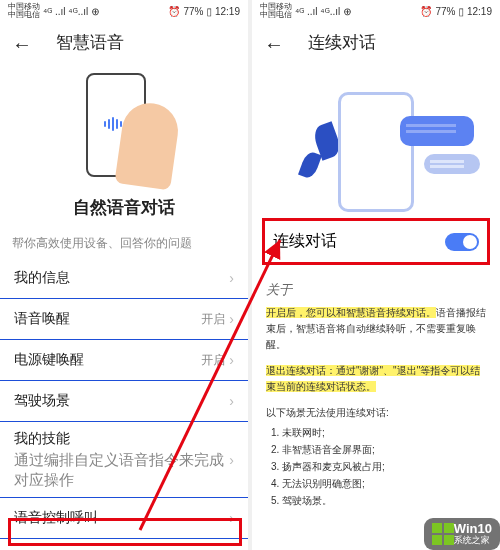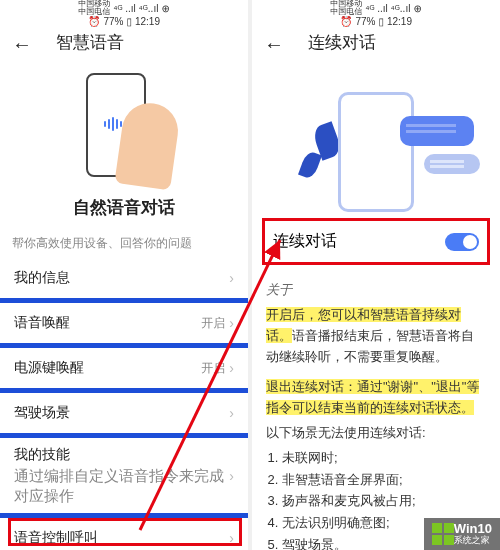--- a/index.html
+++ b/index.html
@@ -1,34 +1,34 @@
 <!DOCTYPE html>
 <html><head>
   <meta charset="utf-8">
   <style>
     * { margin:0; padding:0; box-sizing:border-box; font-family:-apple-system,"PingFang SC","Microsoft YaHei",sans-serif; }
     body { width:500px; height:550px; background:#f0f0f0; position:relative; overflow:hidden; }
     .panes { display:flex; gap:4px; }
     .pane { width:248px; height:550px; background:#fff; overflow:hidden; position:relative; }
-    .statusbar { display:flex; justify-content:space-between; align-items:center; height:22px; padding:0 8px; font-size:10px; color:#333;flex-direction:column; }
+    .statusbar { display:flex; justify-content:space-between; align-items:center; height:22px; padding:0 8px; font-size:10px; color:#333; }
     .sb-left, .sb-right { display:flex; align-items:center; gap:3px; }
     .sb-left span:first-child { font-size:8px; line-height:1; }
     .header { display:flex; align-items:center; height:40px; padding:0 8px; }
     .back { font-size:20px; color:#222; padding:0 4px; }
     .header-title { font-size:17px; font-weight:500; color:#222; margin-left:20px; }
     .illus { height:130px; display:flex; justify-content:center; align-items:center; }
     .phone-hand { position:relative; width:120px; height:120px; }
     .phone-body { position:absolute; left:22px; top:6px; width:60px; height:104px; background:#fff; border:2px solid #444; border-radius:8px; }
     .phone-wave { position:absolute; left:40px; top:50px; display:flex; gap:2px; align-items:center; }
     .phone-wave i { width:2px; background:#4a7cf6; display:block; border-radius:1px; }
     .phone-wave i:nth-child(1){height:6px}.phone-wave i:nth-child(2){height:10px}.phone-wave i:nth-child(3){height:14px}.phone-wave i:nth-child(4){height:10px}.phone-wave i:nth-child(5){height:6px}
     .hand { position:absolute; right:8px; bottom:0; width:56px; height:84px; background:#f5c9a4; border-radius:28px 28px 8px 8px; transform:rotate(8deg); }
     .feature-title { text-align:center; font-size:17px; font-weight:600; color:#222; margin-top:4px; }
     .feature-sub { text-align:left; font-size:12px; color:#888; margin:16px 12px 6px; }
-    .row { display:flex; justify-content:space-between; align-items:center; padding:11px 14px; font-size:14px; color:#222; border-bottom:5px solid #1d4ed8; }
+    .row { display:flex; justify-content:space-between; align-items:center; padding:11px 14px; font-size:14px; color:#222; border-bottom:1px solid #1d4ed8; }
     .row.tall { padding:8px 14px; }
     .row-title { font-size:14px; }
     .row-sub { font-size:15px; color:#888; margin-top:2px; line-height:1.3; }
     .row-right { display:flex; align-items:center; gap:4px; color:#888; font-size:12px; }
     .chev { color:#bbb; font-size:14px; }
     .hl-red { position:absolute; border:3px solid #e40613; pointer-events:none; }
     .arrow-svg { position:absolute; pointer-events:none; }
     
     .illus2 { height:150px; display:flex; justify-content:center; align-items:flex-end; position:relative; }
     .i2-phone { width:76px; height:120px; border:3px solid #b6c6f2; border-radius:10px; background:#fff; position:relative; z-index:1; }
@@ -36,25 +36,25 @@
     .b1 { width:74px; height:30px; background:#5c82f2; right:26px; top:54px; z-index:2; }
     .b1::after{content:"";position:absolute;left:6px;top:8px;width:50px;height:3px;background:#8fa8f6;box-shadow:0 6px 0 #8fa8f6;}
     .b2 { width:56px; height:20px; background:#b6c6f2; right:20px; top:92px; z-index:2; }
     .b2::after{content:"";position:absolute;left:6px;top:6px;width:34px;height:3px;background:#dde5fb;box-shadow:0 5px 0 #dde5fb;}
     .leaf { position:absolute; width:22px; height:34px; background:#2b4fc2; border-radius:50% 0 50% 0; }
     .leaf.l1{left:64px;top:62px;transform:rotate(-20deg)}.leaf.l2{left:50px;top:90px;width:16px;height:26px;transform:rotate(20deg)}
     .toggle-row { margin:6px 10px; border:3px solid #e40613; padding:10px 8px; display:flex; justify-content:space-between; align-items:center; }
     .toggle { width:34px; height:18px; background:#4a7cf6; border-radius:9px; position:relative; }
     .toggle::after{content:"";position:absolute;right:2px;top:2px;width:14px;height:14px;background:#fff;border-radius:50%;}
     .section-title { font-size:13px; color:#666; padding:10px 14px 4px;font-style:italic; }
-    .body-text { font-size:13px; color:#333; line-height:1.6; padding:2px 14px; }
+    .body-text { font-size:10px; color:#333; line-height:1.6; padding:2px 14px; }
     .hl { background:#fff26b; }
     .body-text ol { margin:4px 0 0 16px; padding:0; }
     .body-text li { margin:1px 0; }
-    .footer { position:absolute; right:0; bottom:0; display:flex; align-items:center; background:rgba(0,0,0,0.55); padding:4px 8px; gap:0; }
+    .footer { position:absolute; right:0; bottom:0; display:flex; align-items:center; background:rgba(0,0,0,0.55); padding:4px 8px; gap:0;border-radius:9px; }
     .winlogo { display:grid; grid-template-columns:10px 10px; grid-template-rows:10px 10px; gap:2px; }
     .winlogo i{background:#7cc623;}
     .ftxt { color:#fff; line-height:1.1; }
     .ftxt .l1{font-size:13px;font-weight:600}.ftxt .l2{font-size:9px;}
   </style>
 </head>
 <body>
 
 <div class="panes">
 
@@ -173,21 +173,21 @@
       <span>连续对话</span>
       <span class="toggle"></span>
     </div>
     <div class="section-title">关于</div>
     <div class="body-text">
       <span class="hl">开启后，您可以和智慧语音持续对话。</span><span>语音播报结束后，智慧语音将自动继续聆听，不需要重复唤醒。</span>
     </div>
     <div class="body-text" style="margin-top:6px">
       <span class="hl">退出连续对话：通过"谢谢"、"退出"等指令可以结束当前的连续对话状态。</span>
     </div>
-    <div class="body-text" style="">
+    <div class="body-text" style="margin-top:6px">
       <span>以下场景无法使用连续对话:</span>
       <ol id="scene-list">
           <li>未联网时;</li>
           <li>非智慧语音全屏界面;</li>
           <li>扬声器和麦克风被占用;</li>
           <li>无法识别明确意图;</li>
           <li>驾驶场景。</li>
         </ol>
     </div>
   </div>

